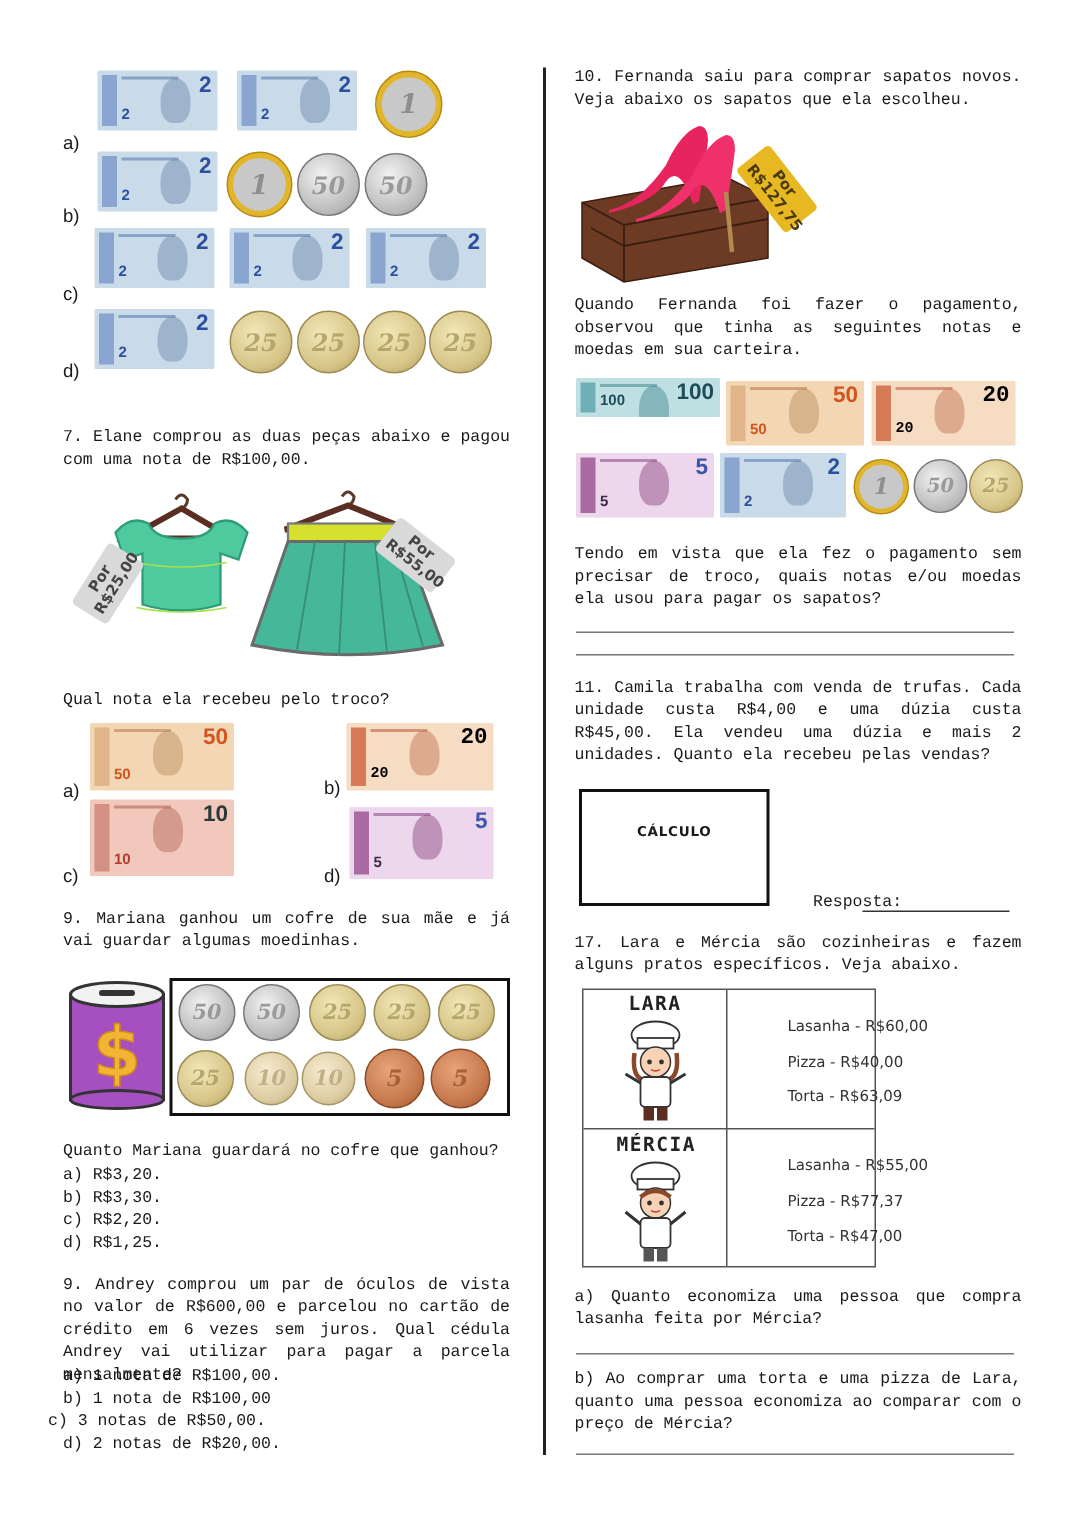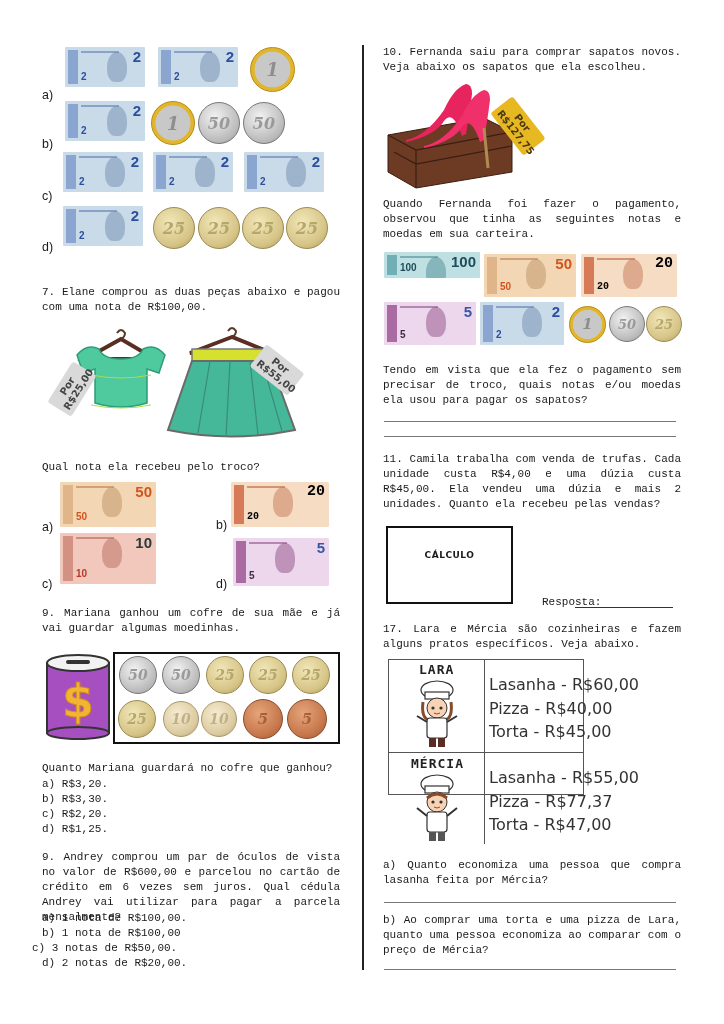--- a/index.html
+++ b/index.html
@@ -34,21 +34,21 @@
   .opt-label { position: absolute; font-size: 12.4px; }
 
   
   .tag { position: absolute; background: #d9d9d9; border-radius: 3px; font-weight: bold; font-size: 10px; line-height: 11px; color: #444; text-align: center; padding: 3px 4px; font-family: "DejaVu Sans", sans-serif; }
   .tag-yellow { background: #e8b822; color: #4a3a10; }
 
   .calc-box { position: absolute; border: 2px solid #111; }
   .answer-line { position: absolute; height: 1px; background: #777; }
 
   .chef-table { position: absolute; border: 1px solid #555; }
-  .menu-item { position: absolute; font-family: "DejaVu Sans", sans-serif; font-size: 16px; color: #333; white-space: nowrap; }
+  .menu-item { position: absolute; font-family: "DejaVu Sans", sans-serif; font-size: 10px; color: #333; white-space: nowrap; margin-left: 36px; }
   .chef-name { position: absolute; font-family: "DejaVu Sans Mono", monospace; font-size: 13px; font-weight: bold; letter-spacing: 1px; color: #222; }
 </style>
 </head>
 <body>
 
 <div class="divider"></div>
 
 <section>
 
   <span class="opt-label" style="left:42px;top:88px;">a)</span>
@@ -283,41 +283,41 @@
   <div class="calc-box" style="left:386px;top:526px;width:127px;height:78px;">
     <div style="text-align:center;font-family:'DejaVu Sans',sans-serif;font-weight:bold;font-size:9px;margin-top:20px;letter-spacing:.5px;">CÁLCULO</div>
   </div>
   <span class="abs txt" style="left:518px;top:595px;margin-left:24px;">Resposta:</span>
   <div class="answer-line" style="left:575px;top:607px;width:98px;background:#333;"></div>
 </section>
 
 <section>
   <p class="abs txt" style="left:383px;top:622px;width:298px;">17. Lara e Mércia são cozinheiras e fazem alguns pratos específicos. Veja abaixo.</p>
 
-  <div class="chef-table" style="left:388px;top:659px;width:196px;height:136px;">
+  <div class="chef-table" style="left:388px;top:659px;width:196px;height:186px;">
     <div class="abs" style="left:95px;top:0;width:1px;height:184px;background:#555;"></div>
     <div class="abs" style="left:0;top:92px;width:194px;height:1px;background:#555;"></div>
 
     <span class="chef-name" style="left:30px;top:2px;">LARA</span>
     <svg class="abs" style="left:20px;top:20px;" width="56" height="70" viewBox="0 0 56 70">
       <ellipse cx="28" cy="10" rx="16" ry="9" fill="#fff" stroke="#333" stroke-width="1.2"></ellipse>
       <rect x="16" y="12" width="24" height="7" fill="#fff" stroke="#333" stroke-width="1.2"></rect>
       <path d="M14 22 q-2 16 6 18 M42 22 q2 16 -6 18" stroke="#8a4a2a" stroke-width="3" fill="none"></path>
       <circle cx="28" cy="28" r="10" fill="#f7d2b4" stroke="#333" stroke-width="1"></circle>
       <circle cx="24" cy="28" r="1.6" fill="#333"></circle>
         <circle cx="32" cy="28" r="1.6" fill="#333"></circle>
       <path d="M25 33 q3 2 6 0" stroke="#c0392b" stroke-width="1" fill="none"></path>
       <rect x="18" y="38" width="20" height="20" rx="3" fill="#fff" stroke="#333" stroke-width="1.2"></rect>
       <path d="M18 42 l-10 -6 M38 42 l10 -6" stroke="#333" stroke-width="2"></path>
       <rect x="20" y="58" width="7" height="9" fill="#5a2e22"></rect>
         <rect x="29" y="58" width="7" height="9" fill="#5a2e22"></rect>
     </svg>
     <span class="menu-item" style="left:100px;top:17px;">Lasanha - R$60,00</span>
     <span class="menu-item" style="left:100px;top:41px;">Pizza - R$40,00</span>
-    <span class="menu-item" style="left:100px;top:64px;">Torta - R$45,00</span>
+    <span class="menu-item" style="left:100px;top:64px;">Torta - R$63,09</span>
 
     <span class="chef-name" style="left:22px;top:96px;">MÉRCIA</span>
     <svg class="abs" style="left:20px;top:114px;" width="56" height="70" viewBox="0 0 56 70">
       <ellipse cx="28" cy="10" rx="16" ry="9" fill="#fff" stroke="#333" stroke-width="1.2"></ellipse>
       <rect x="16" y="12" width="24" height="7" fill="#fff" stroke="#333" stroke-width="1.2"></rect>
       <circle cx="28" cy="28" r="10" fill="#f7d2b4" stroke="#333" stroke-width="1"></circle>
       <path d="M18 24 q10 -8 20 0" stroke="#8a4a2a" stroke-width="3" fill="none"></path>
       <circle cx="24" cy="28" r="1.6" fill="#333"></circle>
         <circle cx="32" cy="28" r="1.6" fill="#333"></circle>
       <path d="M25 33 q3 2 6 0" stroke="#c0392b" stroke-width="1" fill="none"></path>

